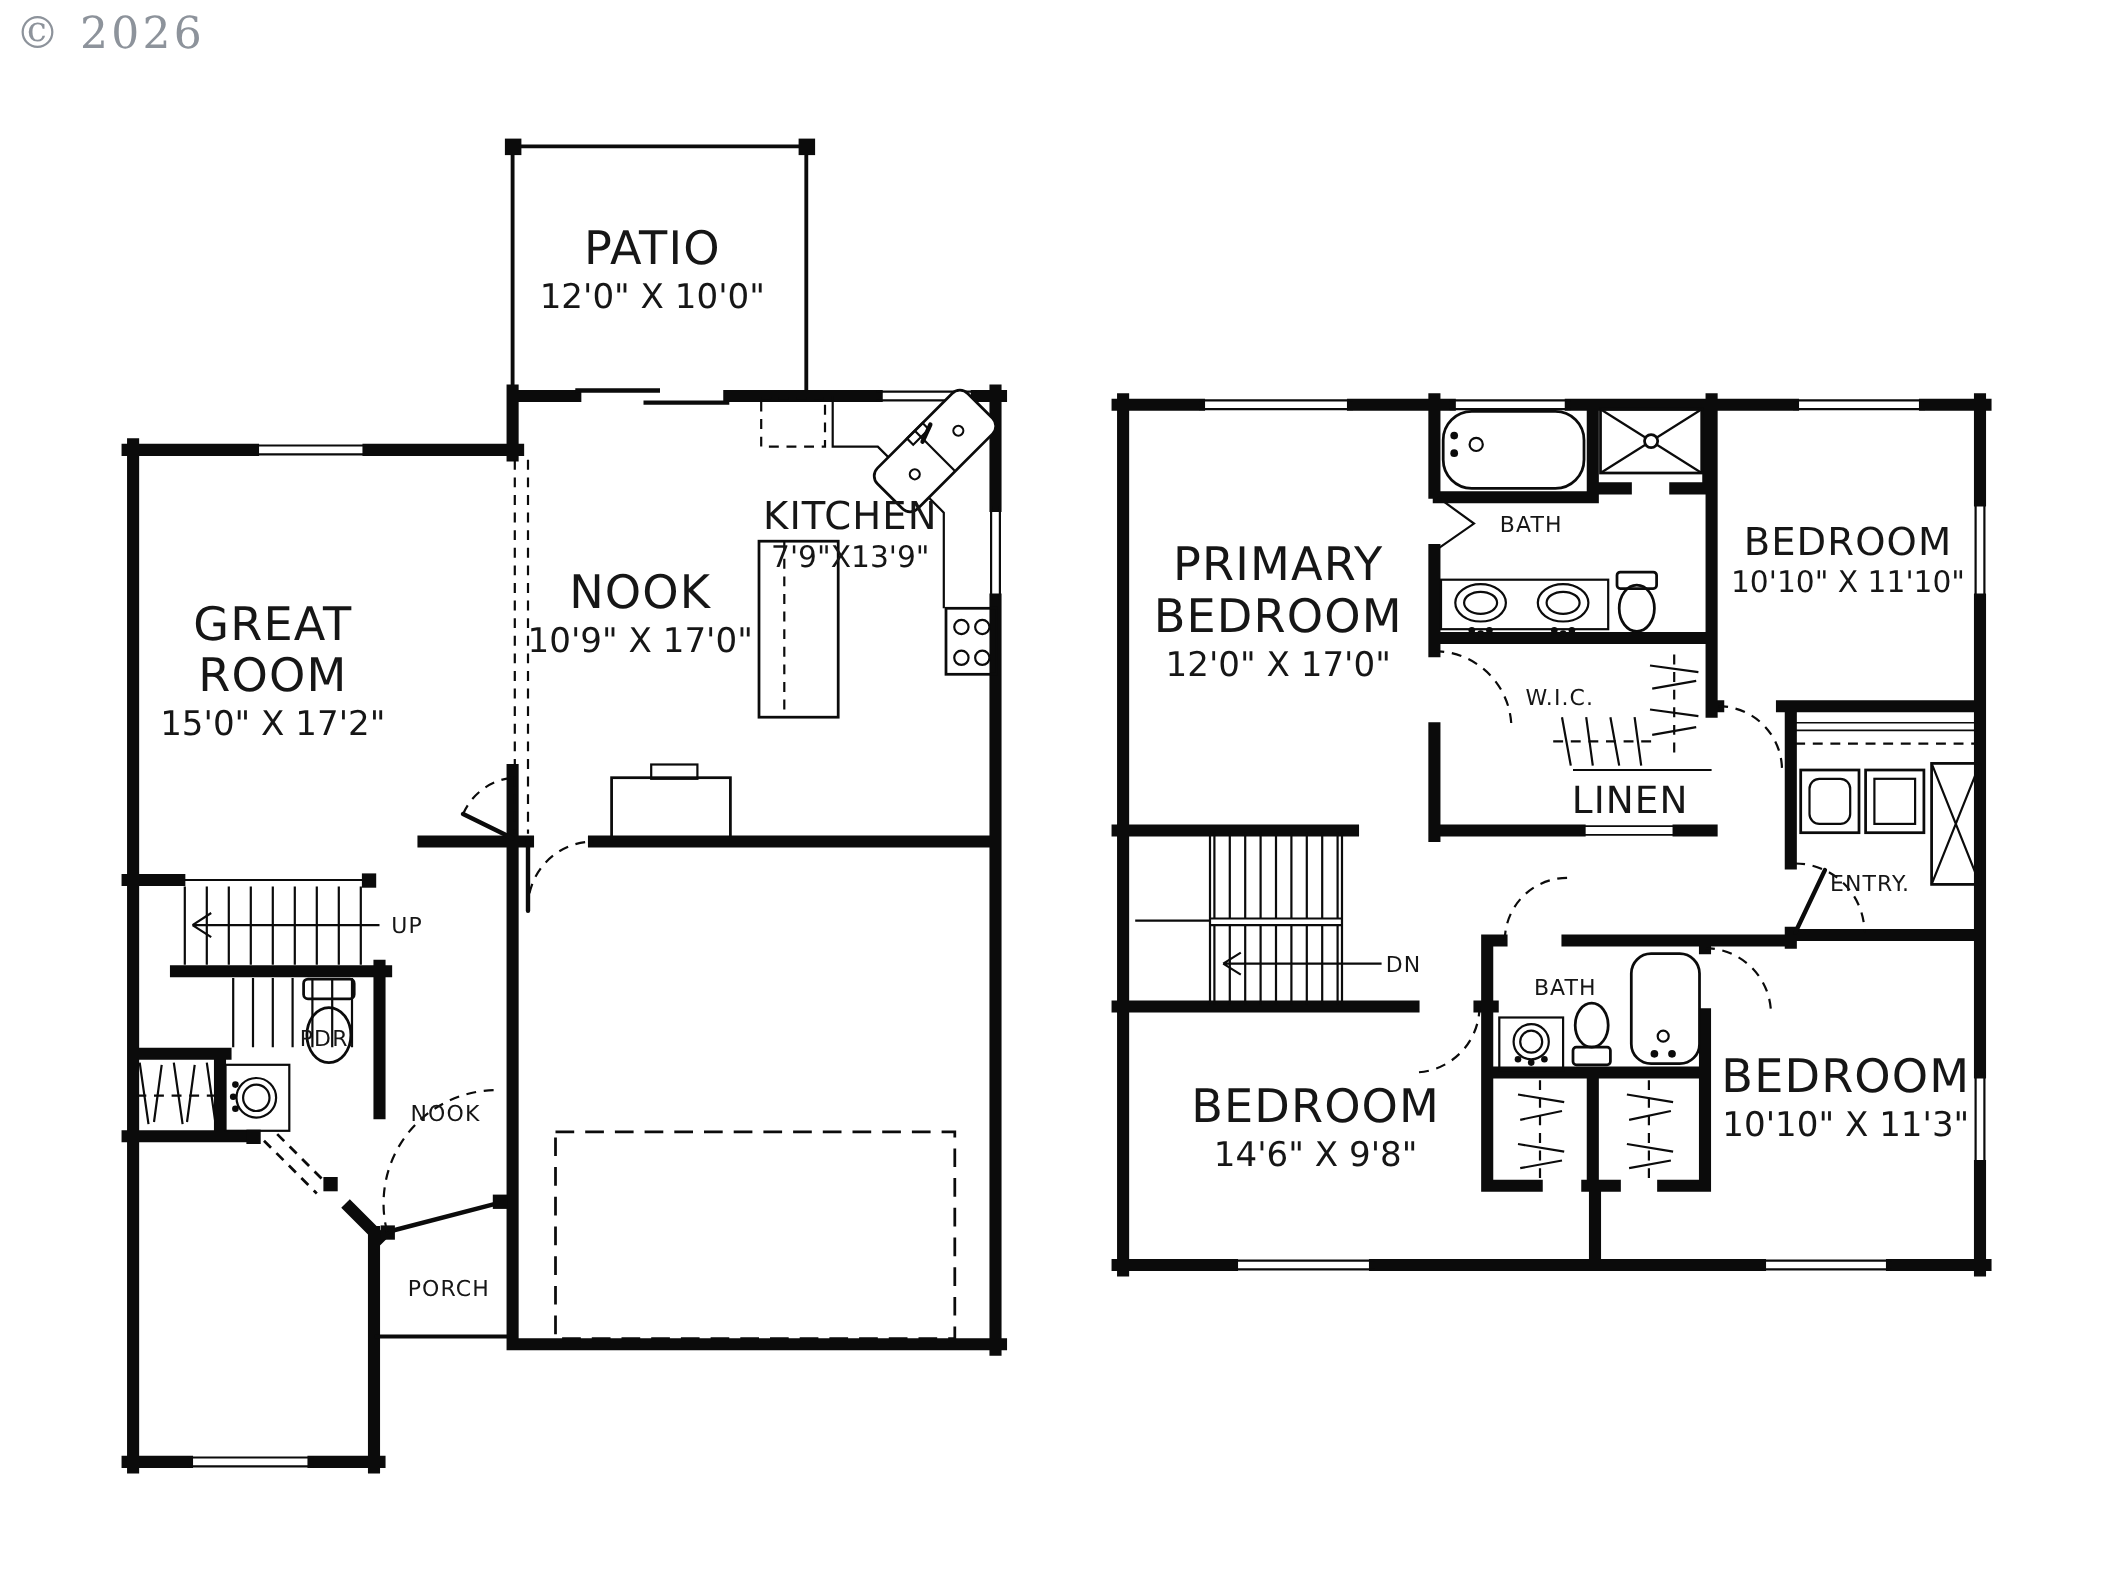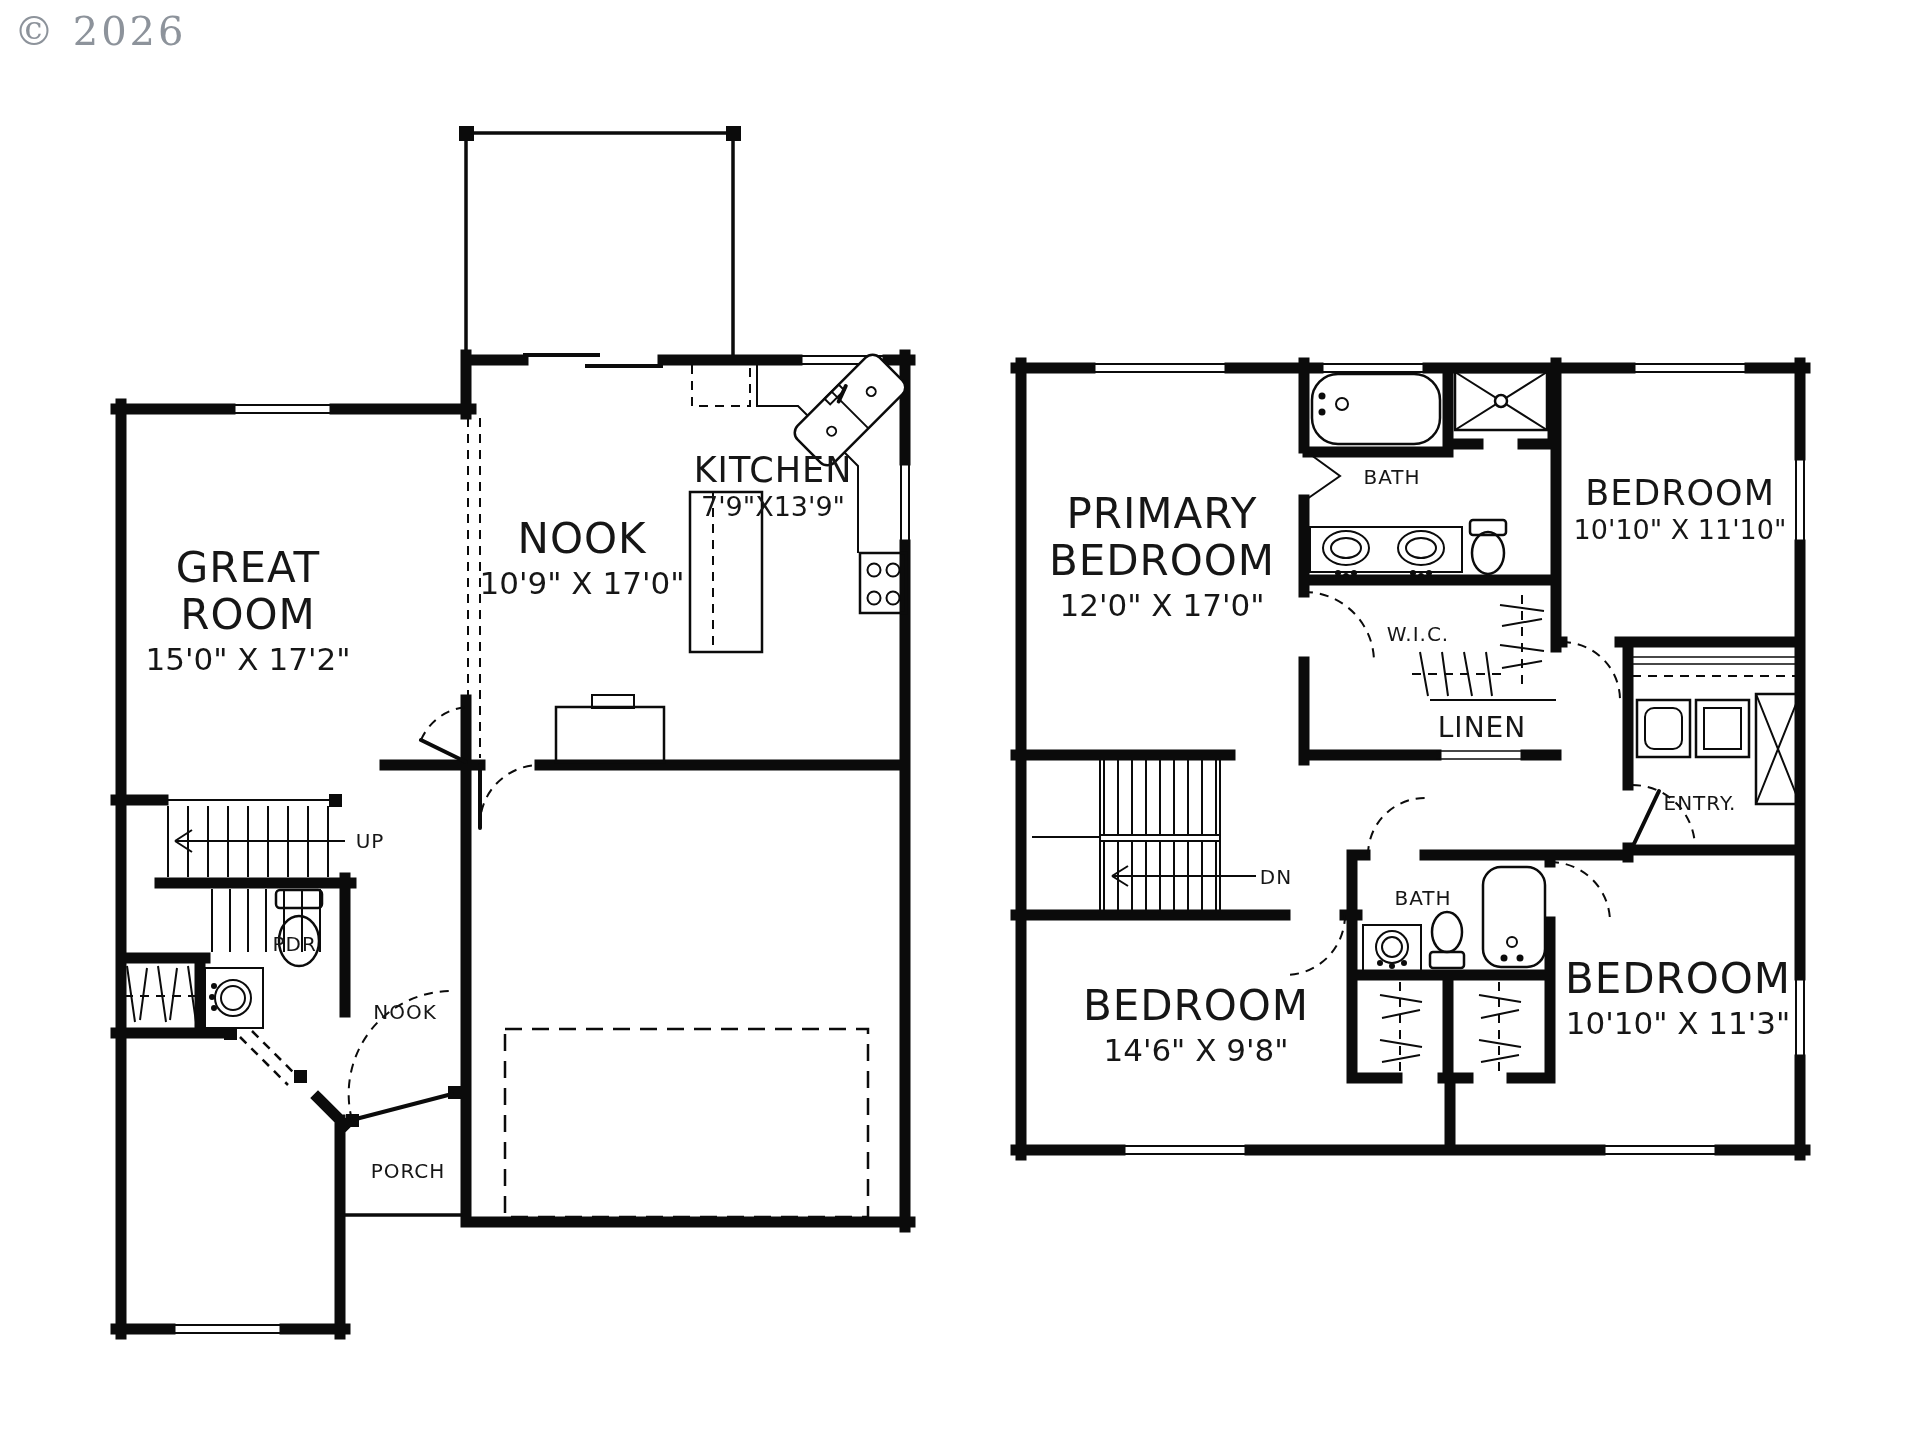--- a/index.html
+++ b/index.html
@@ -14,21 +14,21 @@
   }
   .room-label{
     position:absolute;transform:translate(-50%,-50%);text-align:center;
     line-height:1.12;letter-spacing:1px;white-space:nowrap;color:#161616;
   }
   .l1{font-size:42px;}   
   .l2{font-size:31px;letter-spacing:0px;margin-top:4px;} 
   .m1{font-size:35px;}
   .m2{font-size:27px;letter-spacing:0px;margin-top:2px;}
   .s1{font-size:20px;}
-  .xs1{font-size:28px;}
+  .xs1{font-size:34px;}
   
   .wall{stroke:#0b0b0b;stroke-width:11;fill:none;stroke-linecap:square;}
   .wall3{stroke:#0b0b0b;stroke-width:3.5;fill:none;stroke-linecap:square;}
   .thin{stroke:#0b0b0b;stroke-width:2;fill:none;}
   .thin15{stroke:#0b0b0b;stroke-width:1.5;fill:none;}
   .fix{stroke:#0b0b0b;stroke-width:2.5;fill:#ffffff;}
   .fixn{stroke:#0b0b0b;stroke-width:2.5;fill:none;}
   .dash{stroke:#0b0b0b;stroke-width:2;fill:none;stroke-dasharray:9,7;}
   .dash25{stroke:#0b0b0b;stroke-width:2.5;fill:none;stroke-dasharray:17,10;}
   .dashd{stroke:#0b0b0b;stroke-width:2.5;fill:none;stroke-dasharray:9,7;}
@@ -269,20 +269,24 @@
         <path class="dash" d="M1562,642 A58,58 0 0 1 1620,700"></path>
         <path class="dash" d="M1345,915 A60,60 0 0 1 1285,975"></path>
         <path class="dash" d="M1368,855 A57,57 0 0 1 1425,798"></path>
         <path class="dash" d="M1550,862 A60,60 0 0 1 1610,922"></path>
       </g>
     </g>
   </svg>
 
   <div class="copyright">© 2026</div>
 
+  <div class="room-label" style="left:593px;top:245px;">
+    <div class="l1">PATIO</div>
+    <div class="l2">12'0" X 10'0"</div>
+  </div>
   <div class="room-label" style="left:248px;top:610px;">
     <div class="l1">GREAT</div>
     <div class="l1">ROOM</div>
     <div class="l2">15'0" X 17'2"</div>
   </div>
   <div class="room-label" style="left:582px;top:558px;">
     <div class="l1">NOOK</div>
     <div class="l2">10'9" X 17'0"</div>
   </div>
   <div class="room-label" style="left:773px;top:487px;">

